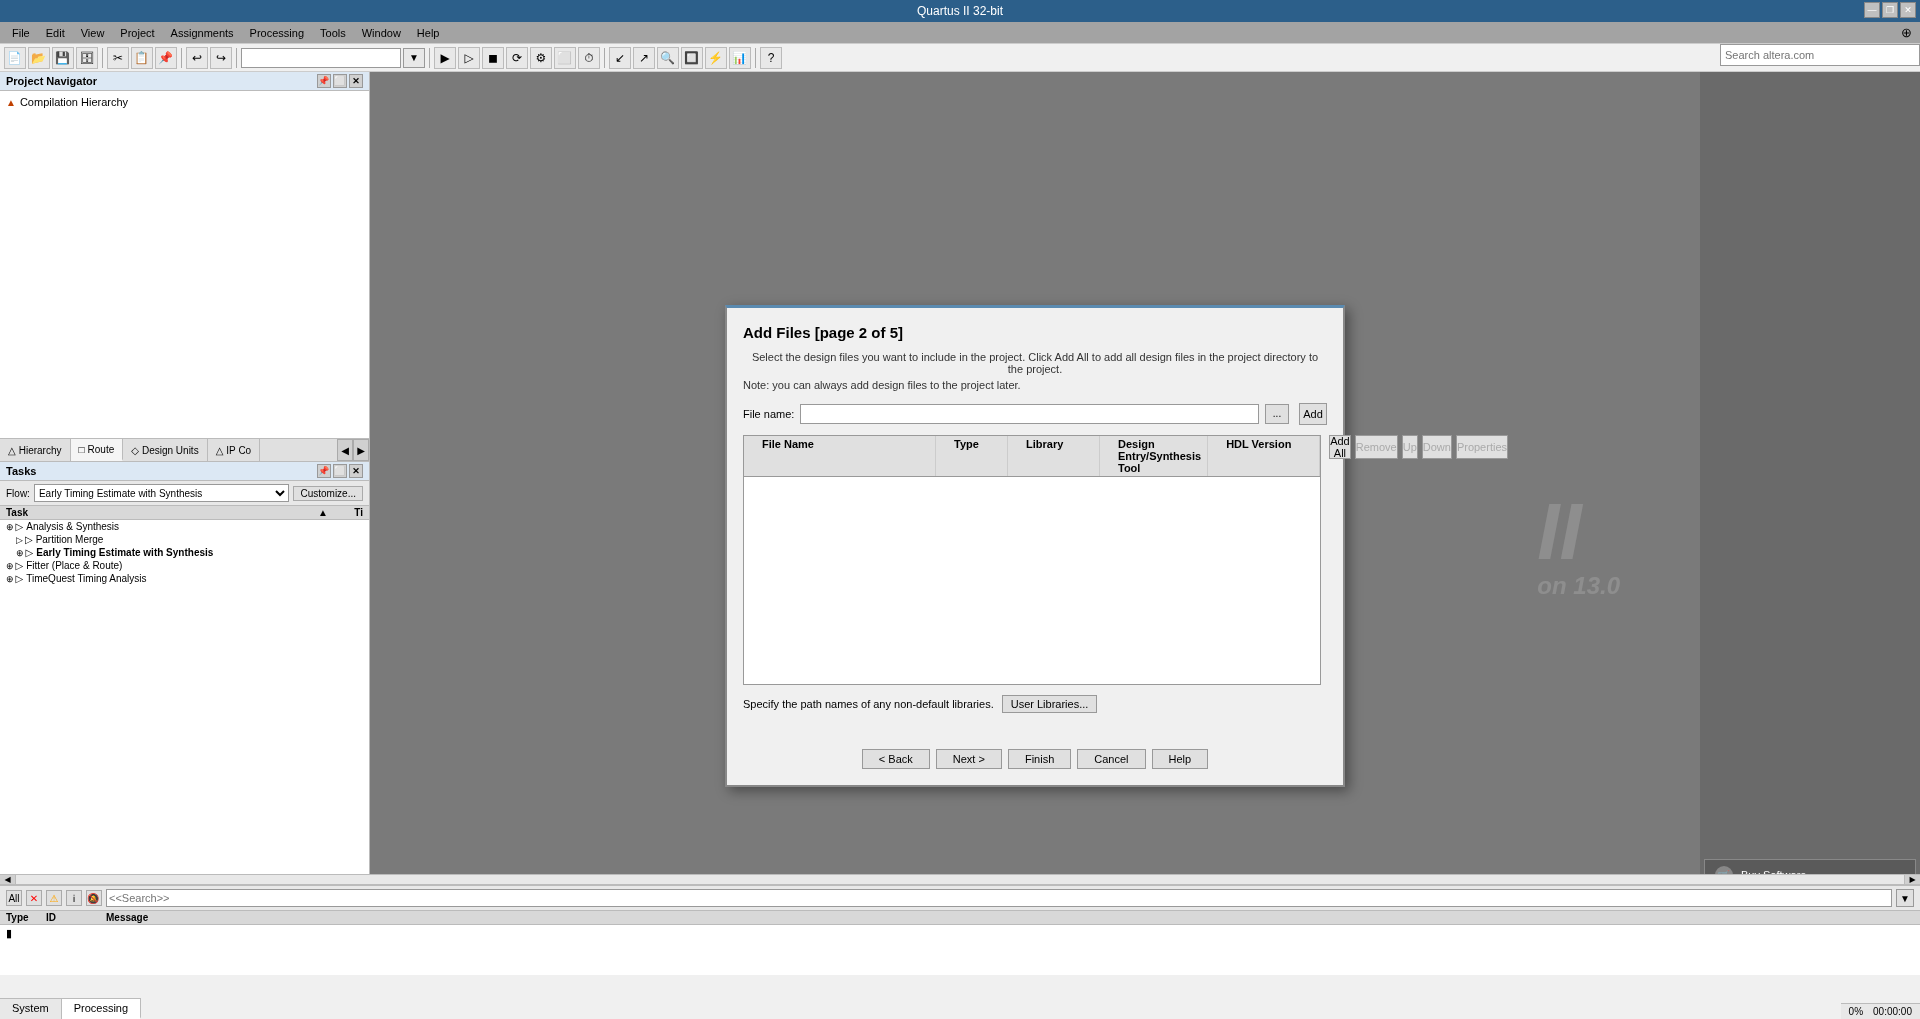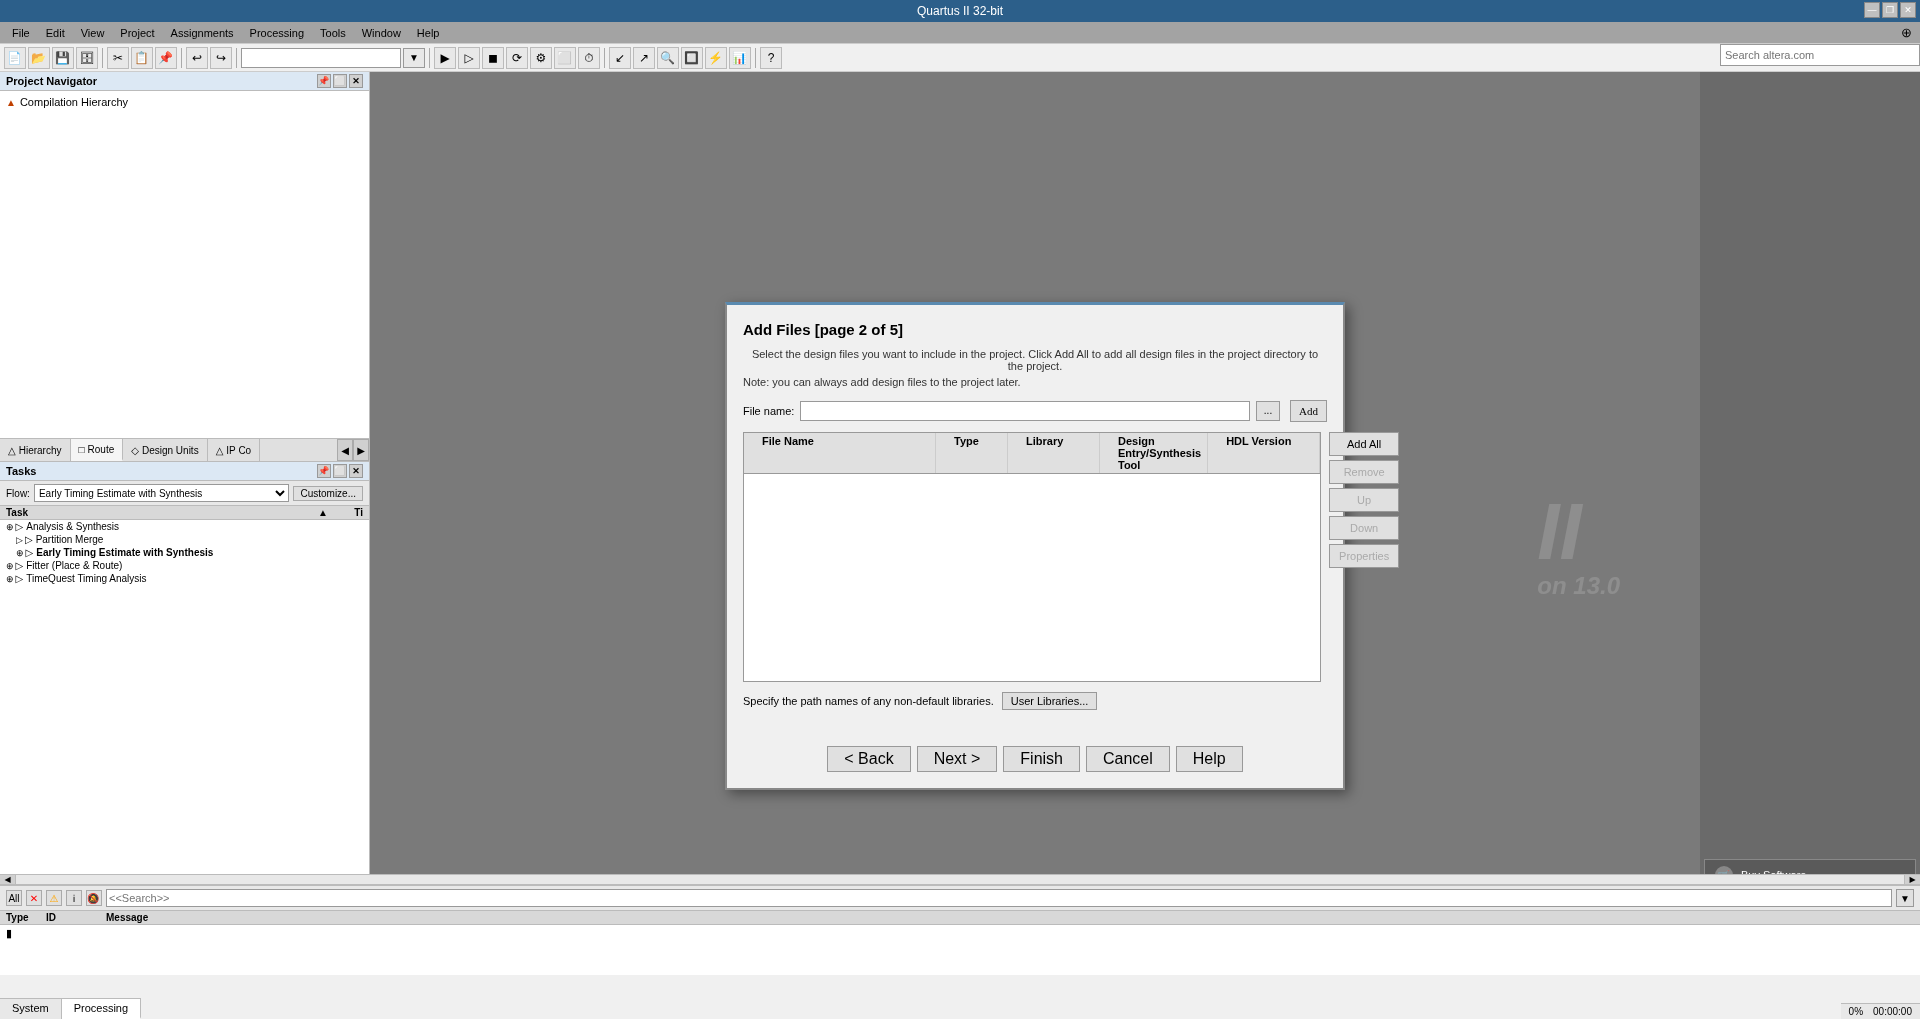--- a/index.html
+++ b/index.html
@@ -436,21 +436,21 @@
       display: flex;
       justify-content: center;
       gap: 6px;
       padding: 8px 16px 16px;
       background: #f0f0f0;
     }
     .footer-btn {
       padding: 3px 16px;
       background: #e0e0e0;
       border: 1px solid #999;
-      font-size: 16px;
+      font-size: 11px;
       cursor: pointer;
     }
 
     
     #right-panel {
       width: 220px;
       background: #6a6a6a;
       display: flex;
       flex-direction: column;
       justify-content: flex-end;
@@ -768,21 +768,21 @@
       <div id="dialog">
         <div id="dialog-body">
           <div class="dialog-page-title">Add Files [page 2 of 5]</div>
           <div class="dialog-description">Select the design files you want to include in the project. Click Add All to add all design files in the project directory to the project.</div>
           <div class="dialog-note">Note: you can always add design files to the project later.</div>
 
           <div class="file-name-row">
             <span class="file-name-label">File name:</span>
             <input class="file-name-input" type="text" value="" style="">
             <div class="browse-btn">...</div>
-            <div class="action-btn" style="width:37px;height:22px;margin-left:4px;font-family:Liberation Serif, serif;">Add</div>
+            <div class="action-btn" style="width:28px;height:22px;margin-left:4px;">Add</div>
           </div>
 
           <div class="dialog-layout">
             <div style="flex:1;">
               <div class="files-table-wrapper">
                 <div class="files-table-header">
                   <div class="files-col files-col-name">File Name</div>
                   <div class="files-col files-col-type">Type</div>
                   <div class="files-col files-col-library">Library</div>
                   <div class="files-col files-col-design">Design Entry/Synthesis Tool</div>
@@ -790,21 +790,21 @@
                 </div>
                 <div style="height:calc(100% - 22px);background:white;"></div>
               </div>
 
               <div class="user-libs-row">
                 <span class="user-libs-label">Specify the path names of any non-default libraries.</span>
                 <button class="user-libs-btn">User Libraries...</button>
               </div>
             </div>
 
-            <div style="display:flex;flex-direction:column;gap:4px;width:80px;flex-shrink:0;">
+            <div style="display:flex;flex-direction:row;gap:4px;width:80px;flex-shrink:0;">
               <div class="action-btn">Add All</div>
               <div class="action-btn disabled" style="color:#aaa;">Remove</div>
               <div class="action-btn disabled" style="color:#aaa;">Up</div>
               <div class="action-btn disabled" style="color:#aaa;">Down</div>
               <div class="action-btn disabled" style="color:#aaa;">Properties</div>
             </div>
           </div>
         </div>
 
         <div class="dialog-footer">

